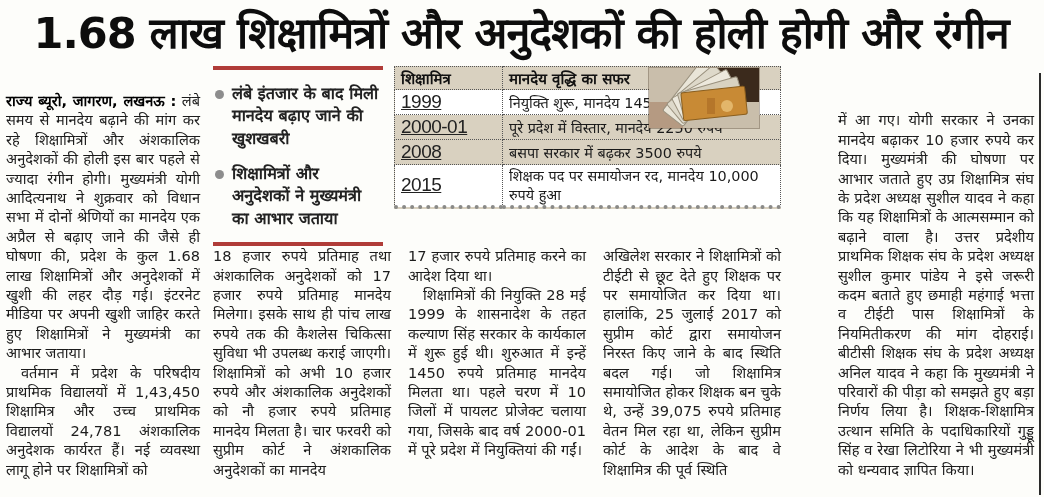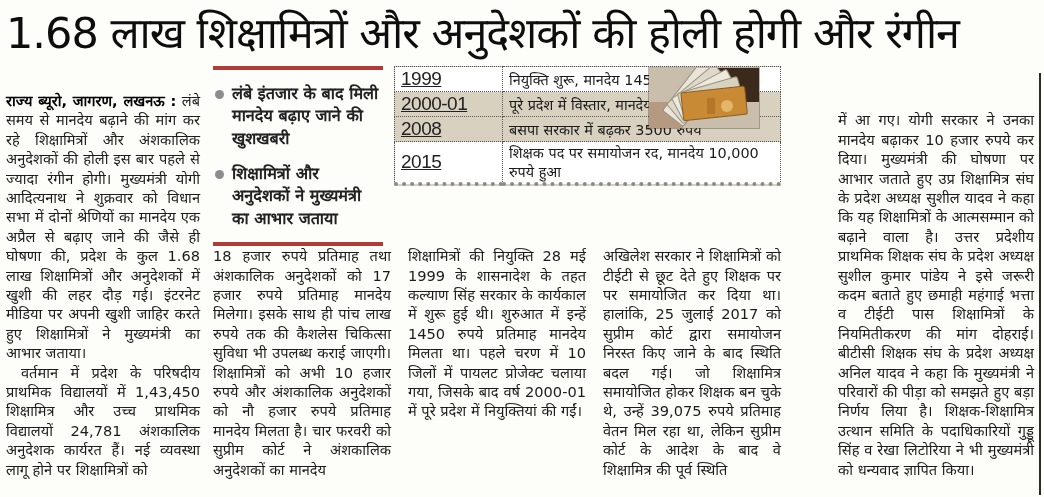--- a/index.html
+++ b/index.html
@@ -9,26 +9,27 @@
     width:1044px; height:497px;
     background:#fdfdfa;
     font-family:"DejaVu Sans", sans-serif;
     color:#161616;
     overflow:hidden;
     margin:0 auto;
   }
   .headline {
     padding:4px 8px 0 6px;
     font-size:43px;
-    font-weight:normal;
+    font-weight:bold;
     letter-spacing:-1px;
     line-height:1.35;
     white-space:nowrap;
     color:#0d0d0d;
     transform-origin:left center;
+    text-align:center;
   }
   .content {
     display:flex;
     gap:13px;
     padding:4px 10px 0 6px;
     align-items:flex-end;
   }
   .txtcol {
     font-size:14.6px;
     line-height:19.4px;
@@ -133,20 +134,24 @@
           </div>
           <div class="hl-item">
             <span class="hl-dot"></span>
             <span class="hl-text">शिक्षामित्रों और अनुदेशकों ने मुख्यमंत्री का आभार जताया</span>
           </div>
         </div>
 
         <div class="table-wrap">
           <table class="mandeya">
             <tbody>
+              <tr>
+                <th class="tbl-h1">शिक्षामित्र</th>
+                <th class="tbl-h2">मानदेय वृद्धि का सफर</th>
+              </tr>
               <tr class="alt-white">
                 <td class="year-cell"><span>1999</span><span class="year-note"></span></td>
                 <td class="detail-cell">नियुक्ति शुरू, मानदेय 1450 रुपये प्रतिमाह</td>
               </tr>
               <tr>
                 <td class="year-cell"><span>2000-01</span><span class="year-note"></span></td>
                 <td class="detail-cell">पूरे प्रदेश में विस्तार, मानदेय 2250 रुपये</td>
               </tr>
               <tr>
                 <td class="year-cell"><span>2008</span><span class="year-note"></span></td>
@@ -174,20 +179,21 @@
             </g>
           </svg>
         </div>
       </div>
 
       <div class="body-cols">
         <div class="txtcol bcol">
           <p>18 हजार रुपये प्रतिमाह तथा अंशकालिक अनुदेशकों को 17 हजार रुपये प्रतिमाह मानदेय मिलेगा। इसके साथ ही पांच लाख रुपये तक की कैशलेस चिकित्सा सुविधा भी उपलब्ध कराई जाएगी। शिक्षामित्रों को अभी 10 हजार रुपये और अंशकालिक अनुदेशकों को नौ हजार रुपये प्रतिमाह मानदेय मिलता है। चार फरवरी को सुप्रीम कोर्ट ने अंशकालिक अनुदेशकों का मानदेय</p>
         </div>
         <div class="txtcol bcol">
+          <p>17 हजार रुपये प्रतिमाह करने का आदेश दिया था।</p>
           <p>शिक्षामित्रों की नियुक्ति 28 मई 1999 के शासनादेश के तहत कल्याण सिंह सरकार के कार्यकाल में शुरू हुई थी। शुरुआत में इन्हें 1450 रुपये प्रतिमाह मानदेय मिलता था। पहले चरण में 10 जिलों में पायलट प्रोजेक्ट चलाया गया, जिसके बाद वर्ष 2000-01 में पूरे प्रदेश में नियुक्तियां की गईं।</p>
         </div>
         <div class="txtcol bcol">
           <p>अखिलेश सरकार ने शिक्षामित्रों को टीईटी से छूट देते हुए शिक्षक पर पर समायोजित कर दिया था। हालांकि, 25 जुलाई 2017 को सुप्रीम कोर्ट द्वारा समायोजन निरस्त किए जाने के बाद स्थिति बदल गई। जो शिक्षामित्र समायोजित होकर शिक्षक बन चुके थे, उन्हें 39,075 रुपये प्रतिमाह वेतन मिल रहा था, लेकिन सुप्रीम कोर्ट के आदेश के बाद वे शिक्षामित्र की पूर्व स्थिति</p>
         </div>
       </div>
     </div>
 
     <div class="txtcol col-last">
       <p>में आ गए। योगी सरकार ने उनका मानदेय बढ़ाकर 10 हजार रुपये कर दिया। मुख्यमंत्री की घोषणा पर आभार जताते हुए उप्र शिक्षामित्र संघ के प्रदेश अध्यक्ष सुशील यादव ने कहा कि यह शिक्षामित्रों के आत्मसम्मान को बढ़ाने वाला है। उत्तर प्रदेशीय प्राथमिक शिक्षक संघ के प्रदेश अध्यक्ष सुशील कुमार पांडेय ने इसे जरूरी कदम बताते हुए छमाही महंगाई भत्ता व टीईटी पास शिक्षामित्रों के नियमितीकरण की मांग दोहराई। बीटीसी शिक्षक संघ के प्रदेश अध्यक्ष अनिल यादव ने कहा कि मुख्यमंत्री ने परिवारों की पीड़ा को समझते हुए बड़ा निर्णय लिया है। शिक्षक-शिक्षामित्र उत्थान समिति के पदाधिकारियों गुड्डू सिंह व रेखा लिटोरिया ने भी मुख्यमंत्री को धन्यवाद ज्ञापित किया।</p>

